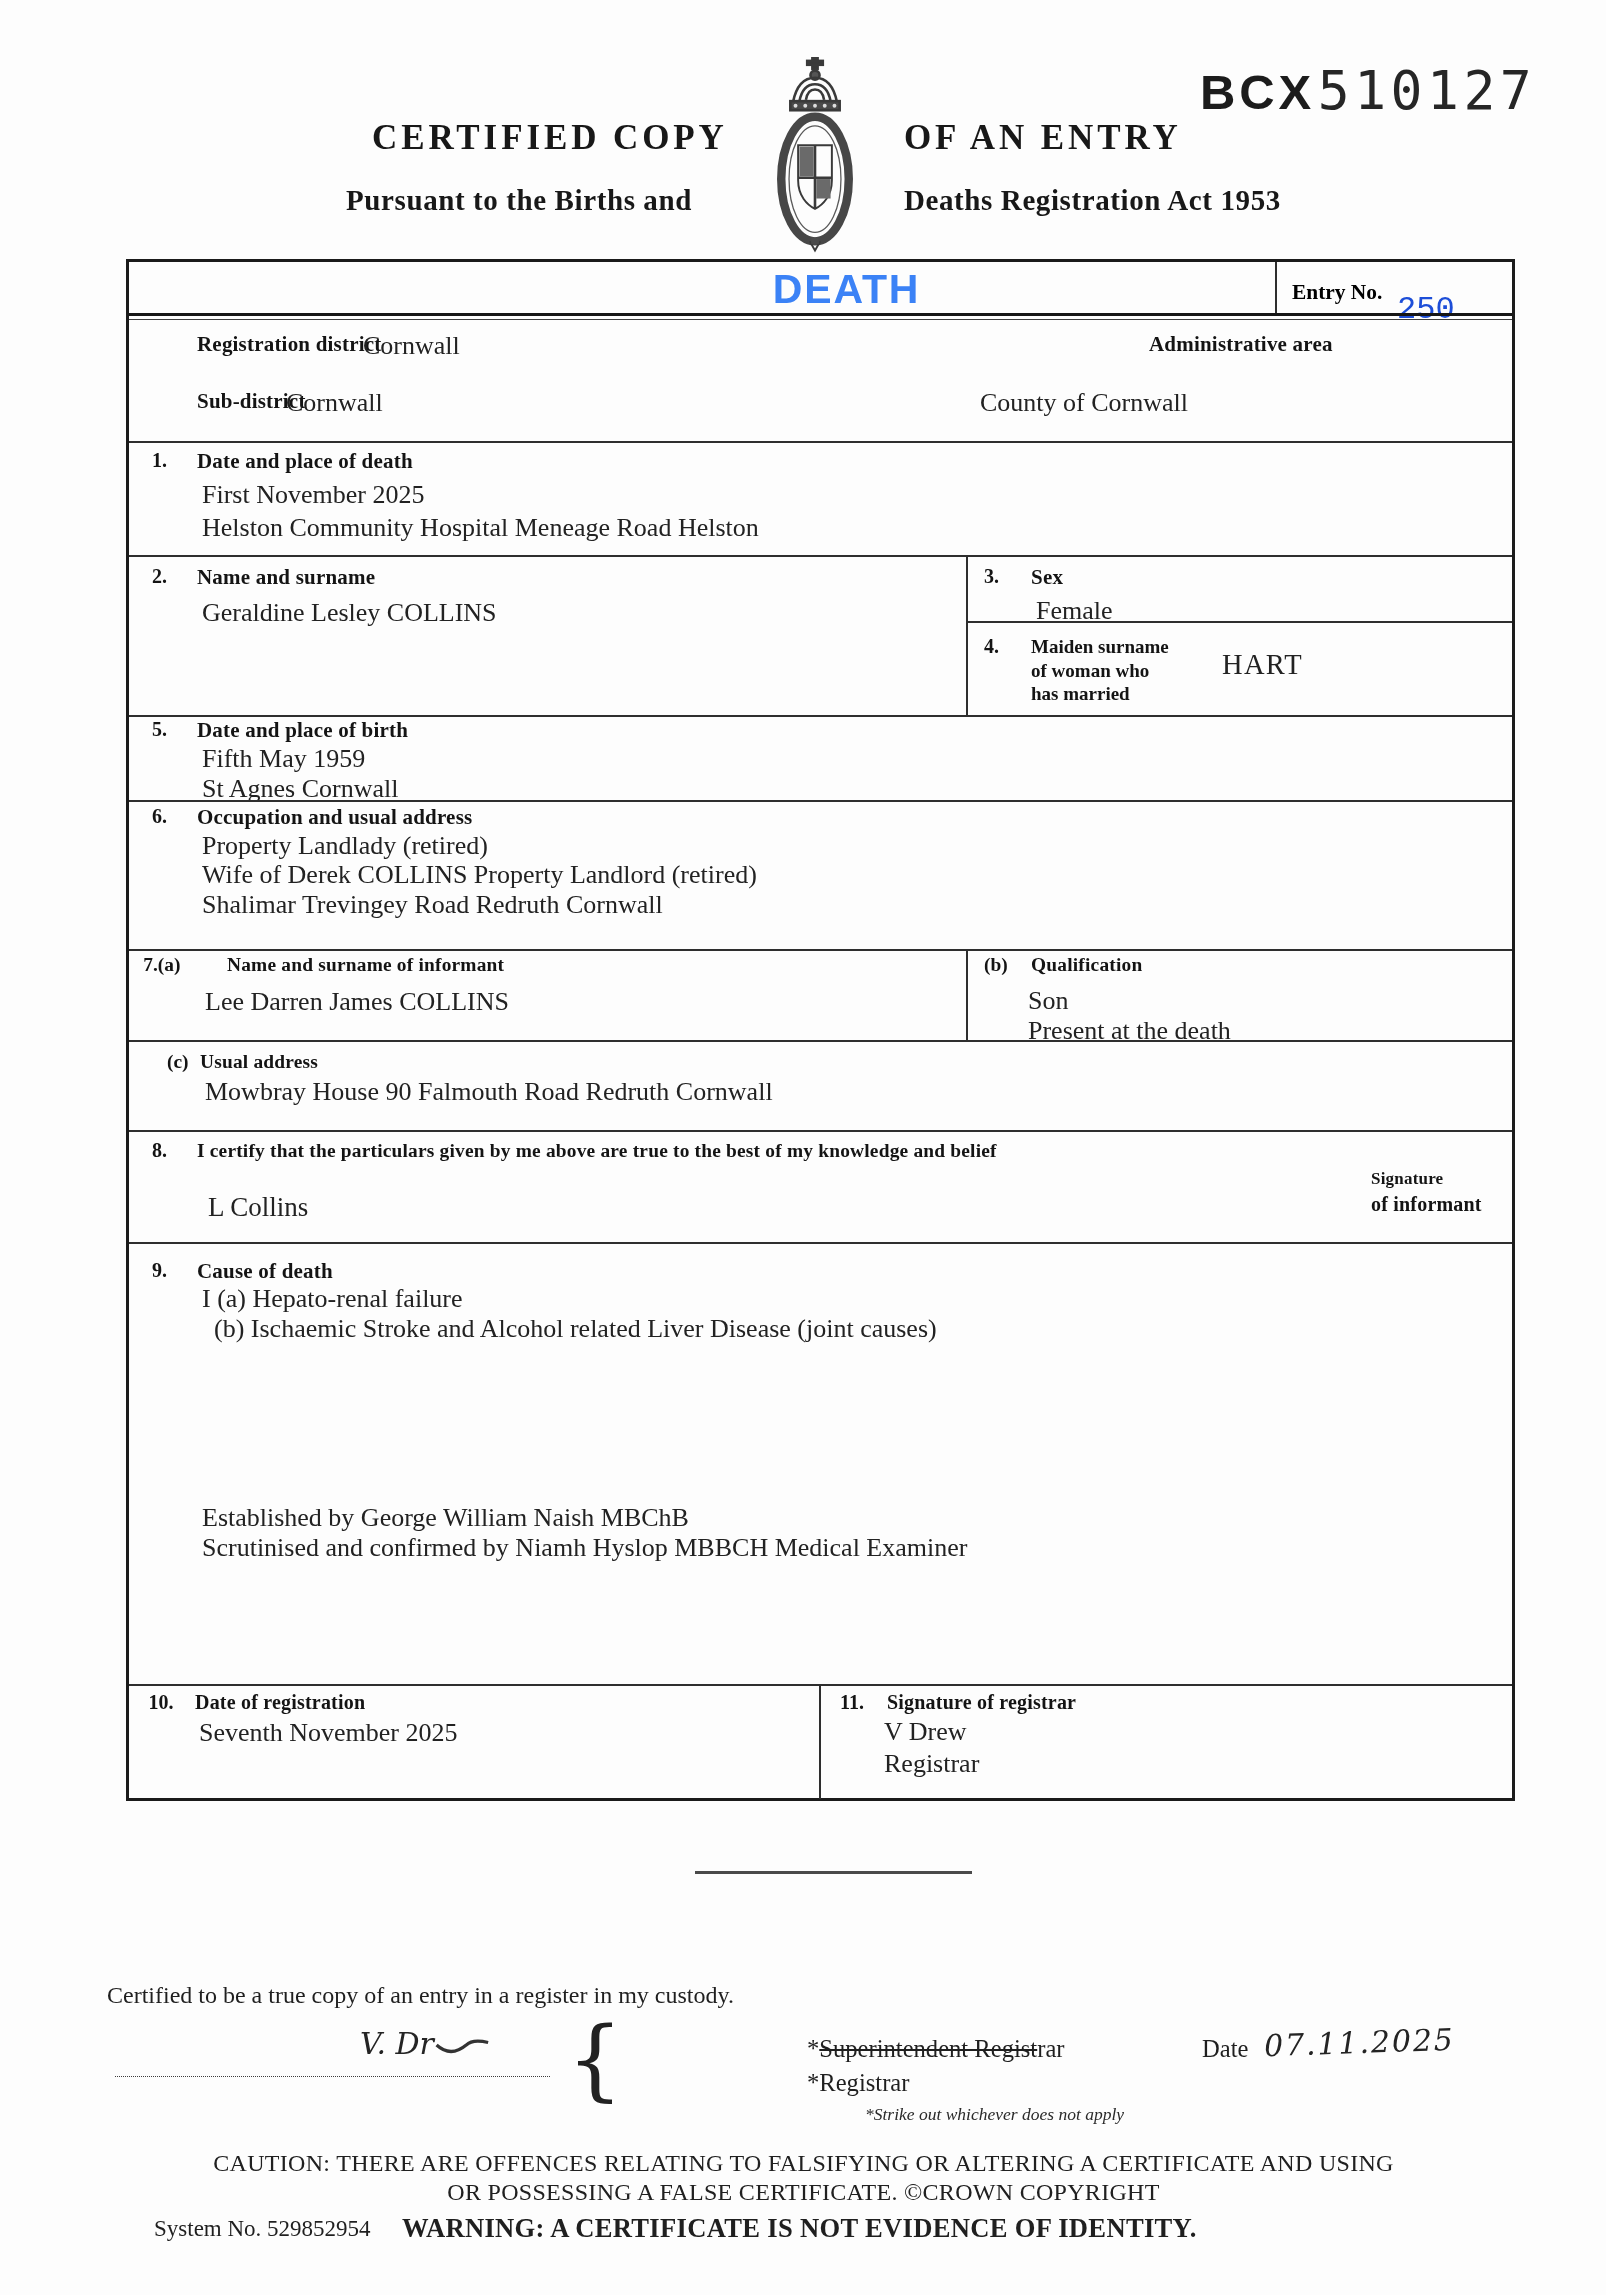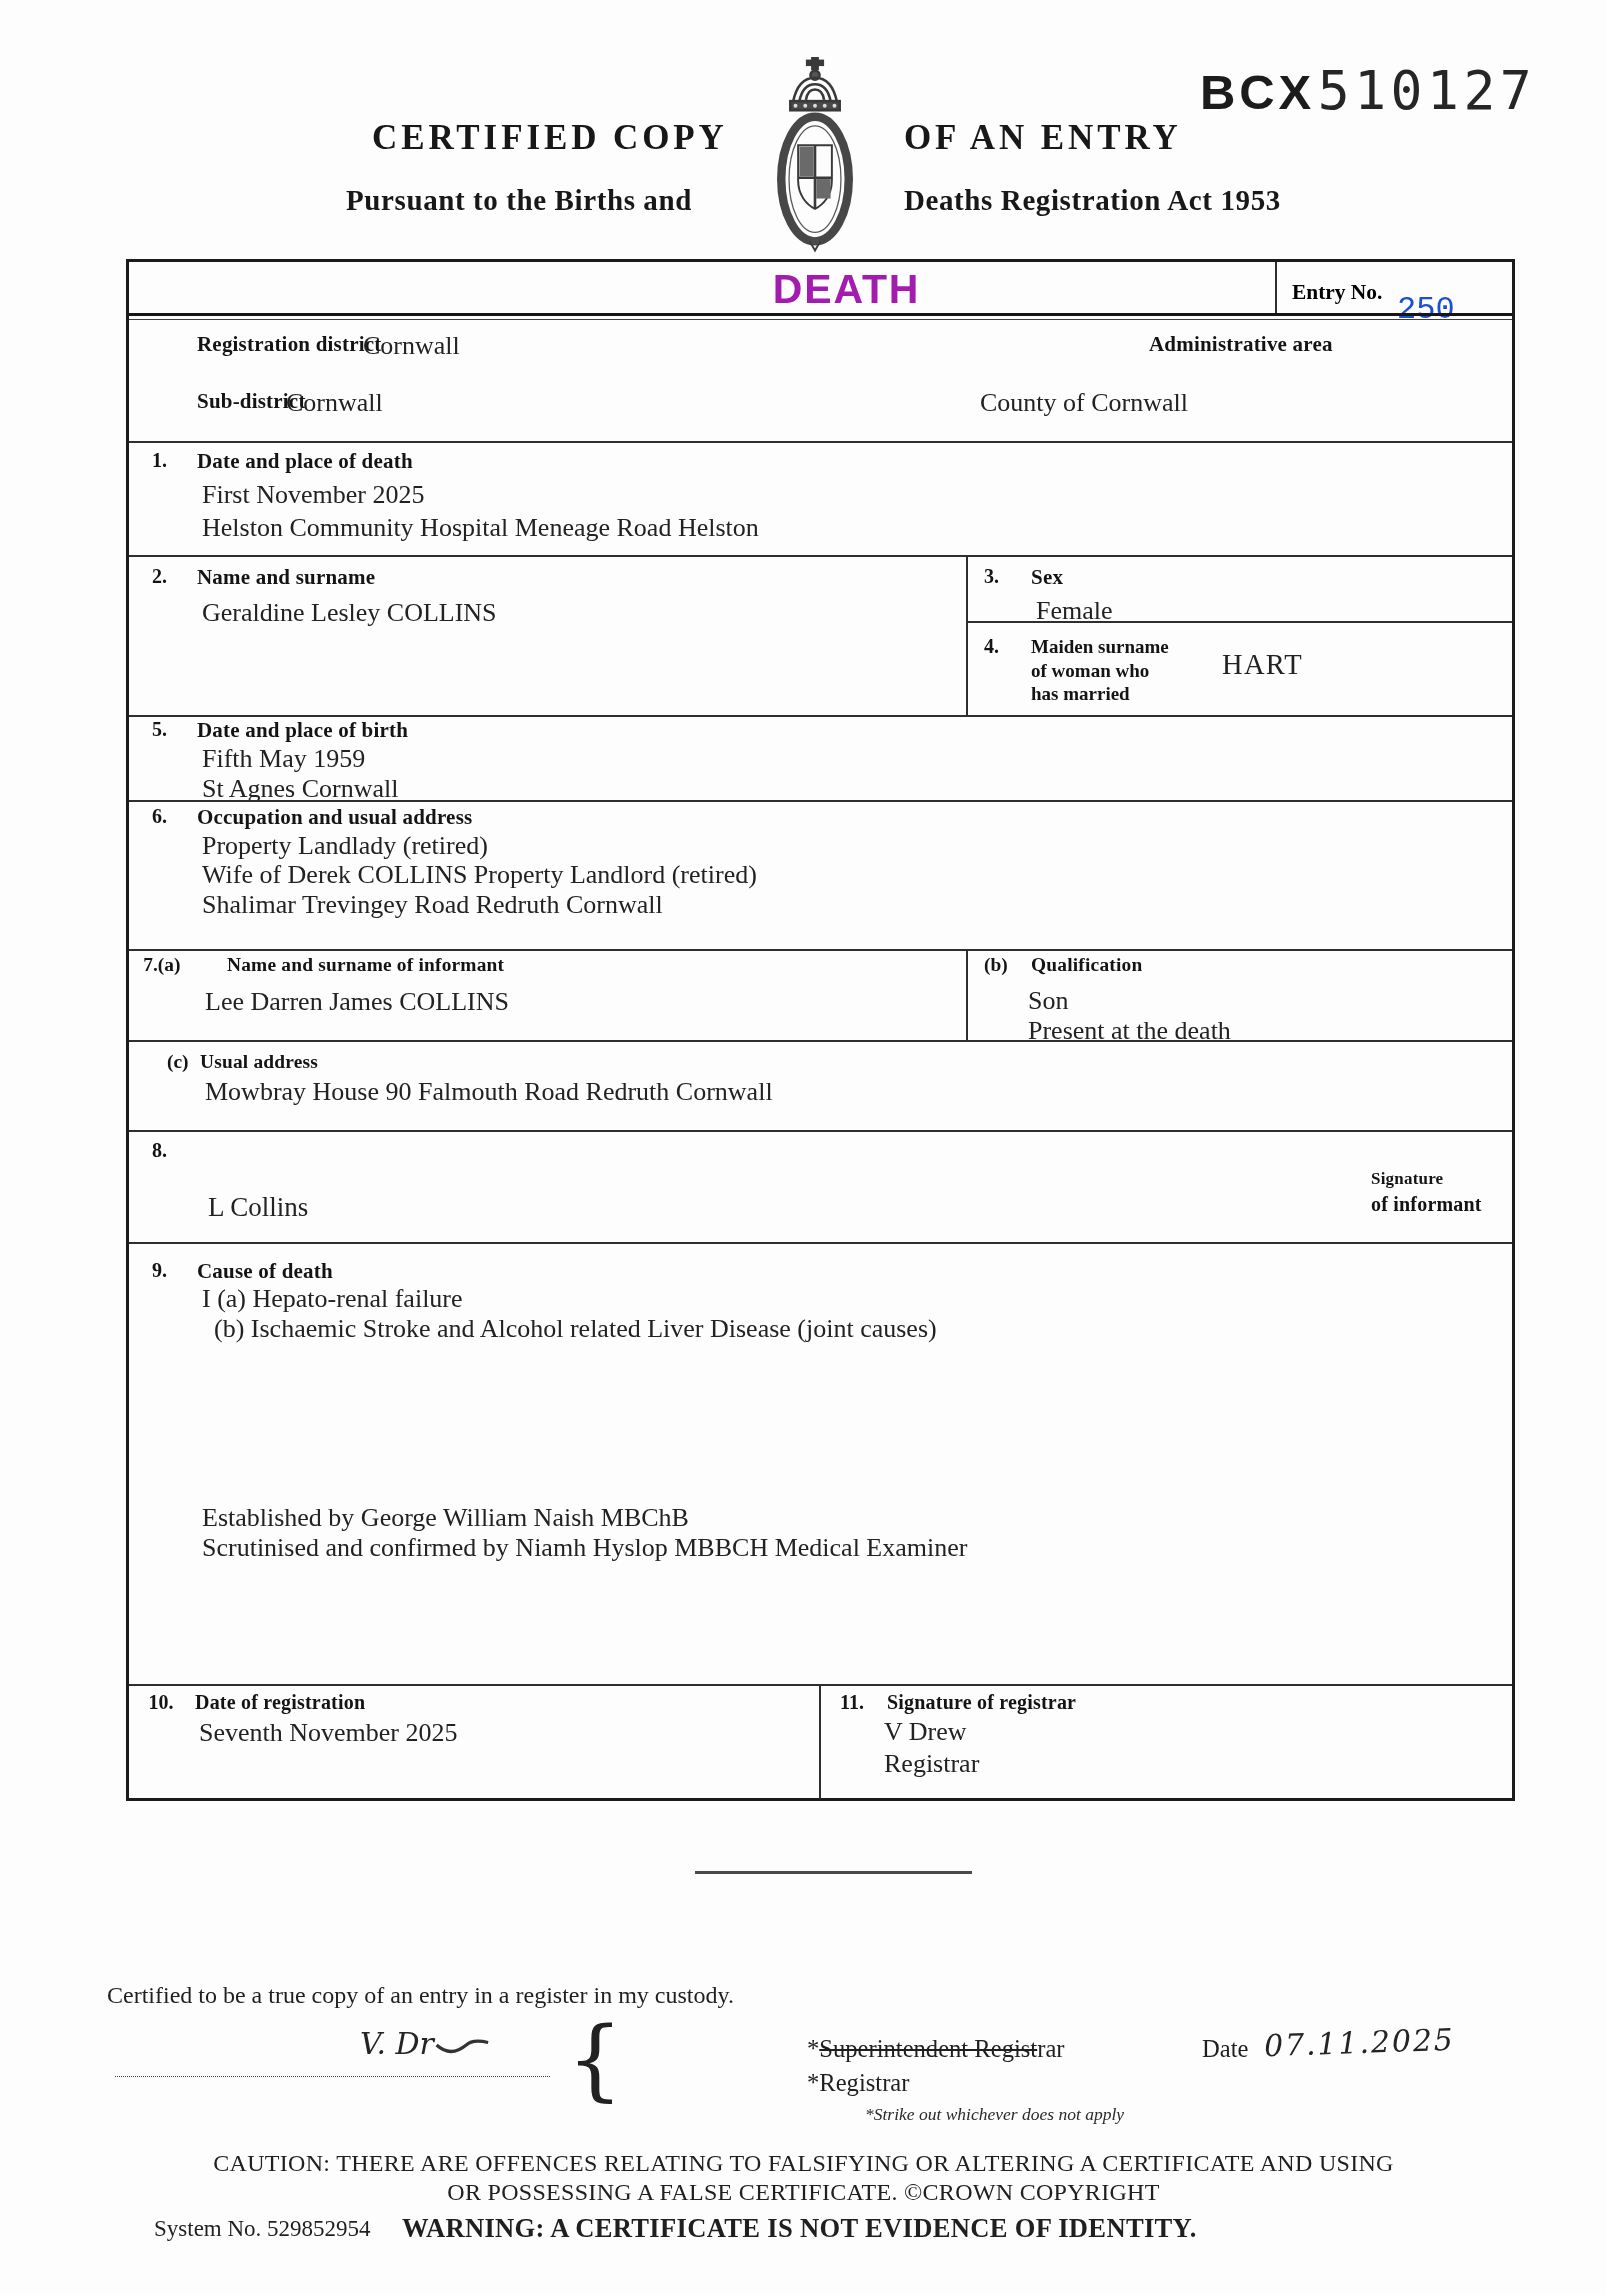--- a/index.html
+++ b/index.html
@@ -11,21 +11,21 @@
   .val{font-size:26px;color:#222;}
   .num{font-weight:bold;font-size:20px;color:#141414;}
   .cert-table{position:absolute;left:126px;top:259px;width:1383px;height:1536px;
         border:3.2px solid #1b1b1b;box-sizing:content-box;}
   .hline{position:absolute;left:0;right:0;height:1.9px;background:#2e2e2e;}
   .vline{position:absolute;width:1.9px;background:#2e2e2e;}
   .double-rule{position:absolute;left:0;right:0;top:51px;height:2.6px;
         border-top:3.2px solid #161616;border-bottom:1.3px solid #3d3d3d;}
   .death-title{position:absolute;left:0;top:3.9px;width:100%;text-align:center;
         font-family:"Liberation Sans",sans-serif;font-weight:bold;font-size:41px;
-        letter-spacing:1.9px;color:#a21caf;transform:translateX(26px);}
+        letter-spacing:1.9px;color:#3b82f6;transform:translateX(26px);}
   .head-serif-big{font-weight:bold;font-size:35px;letter-spacing:3.9px;color:#181818;}
   .head-serif-mid{font-weight:bold;font-size:29px;letter-spacing:0.6px;color:#181818;}
   .bcx{left:1200px;top:60px;}
   .bcx .prefix{font-family:Liberation Sans, sans-serif;font-weight:bold;
         font-size:49px;letter-spacing:3.9px;color:#1c1c1c;}
   .bcx .digits{font-family:"DejaVu Sans Mono",monospace;font-weight:normal;
         font-size:53px;letter-spacing:4.5px;color:#262626;}
   .entry-label{font-weight:bold;font-size:21.4px;color:#000000;}
   .entry-value{font-family:Liberation Mono, monospace;font-size:32px;color:#1d4ed8;margin-top:20px;}
   .hand{font-family:"DejaVu Serif",serif;font-style:italic;color:#242424;}
@@ -141,20 +141,21 @@
     <span class="abs val" style="left:899px;top:754px;">Present at the death</span>
     <div class="vline" style="left:837px;top:687px;height:91px;"></div>
     <div class="hline" style="top:778px;"></div>
 
     <span class="abs num" style="left:38px;top:789px;font-size:19.4px;">(c)</span>
     <span class="abs lbl" style="left:71px;top:789px;font-size:19.4px;">Usual address</span>
     <span class="abs val" style="left:76px;top:815px;">Mowbray House 90 Falmouth Road Redruth Cornwall</span>
     <div class="hline" style="top:868px;"></div>
 
     <span class="abs num" style="left:23px;top:877px;">8.</span>
+    <span class="abs lbl" style="left:68px;top:878px;font-size:19.4px;">I certify that the particulars given by me above are true to the best of my knowledge and belief</span>
     <span class="abs val" style="left:79px;top:930px;font-size:27px;">L Collins</span>
     <span class="abs lbl" style="left:1242px;top:907px;font-size:17px;">Signature</span>
     <span class="abs lbl" style="left:1242px;top:931px;font-size:20px;">of  informant</span>
     <div class="hline" style="top:980px;"></div>
 
     <span class="abs num" style="left:23px;top:997px;">9.</span>
     <span class="abs lbl" style="left:68px;top:997px;">Cause of death</span>
     <span class="abs val" style="left:73px;top:1022px;">I (a) Hepato-renal failure</span>
     <span class="abs val" style="left:85px;top:1052px;">(b) Ischaemic Stroke and Alcohol related Liver Disease (joint causes)</span>
     <span class="abs val" style="left:73px;top:1241px;">Established by George William Naish MBChB</span>

